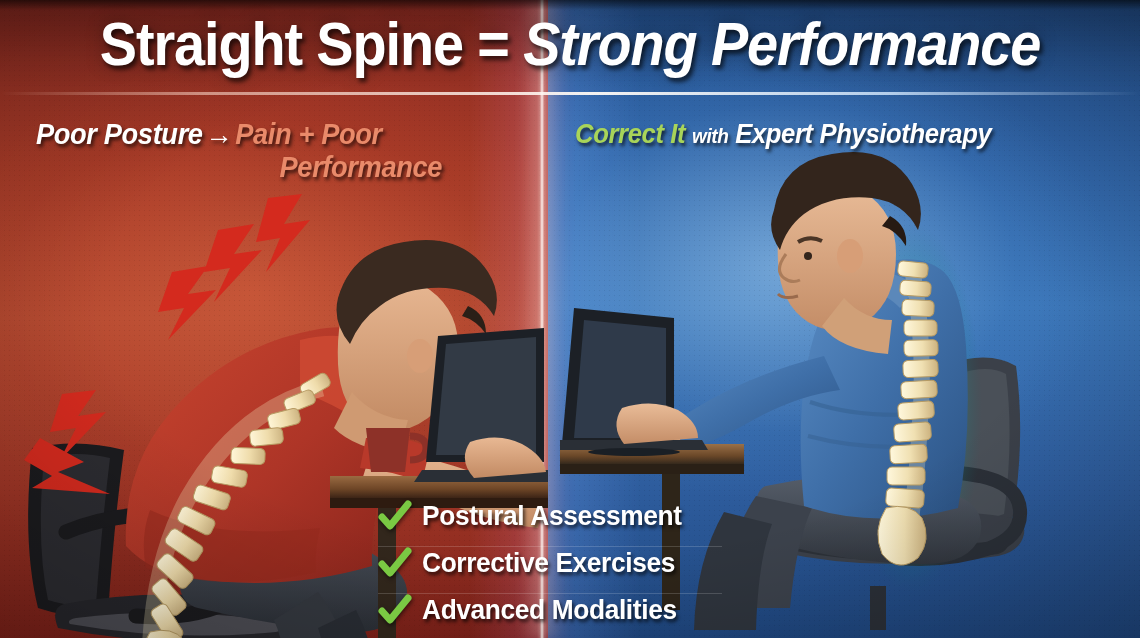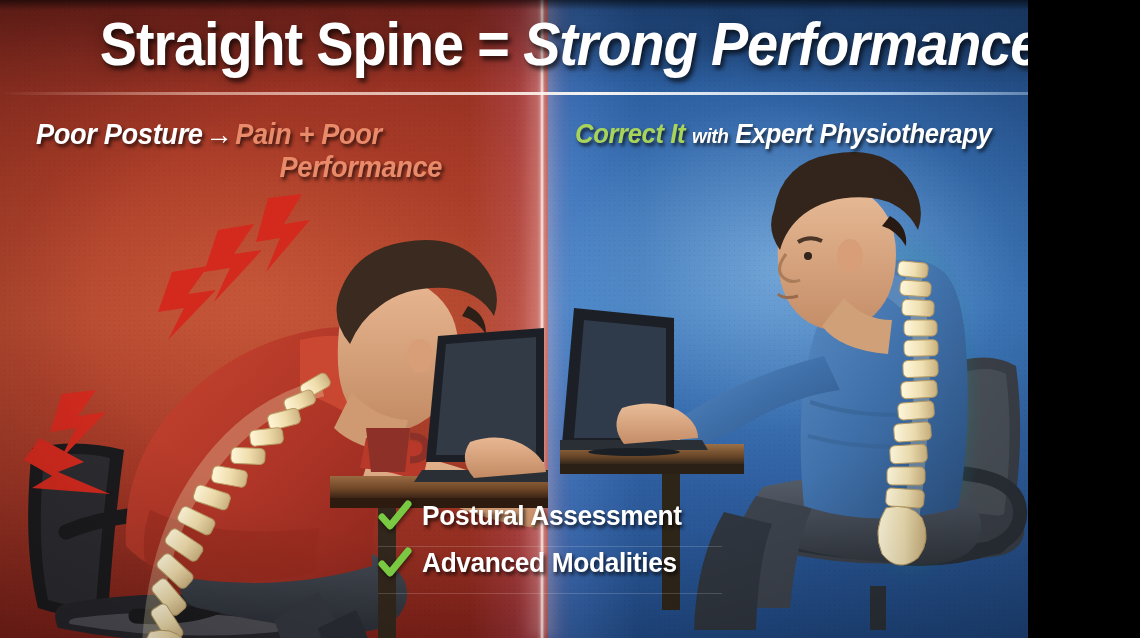--- a/index.html
+++ b/index.html
@@ -4,21 +4,21 @@
 <title>Straight Spine = Strong Performance</title>
 <style>
   * { margin:0; padding:0; box-sizing:border-box; }
   html,body{ background:#000; }
   body{
     font-family:"Liberation Sans", sans-serif;
     width:1140px; height:638px; overflow:hidden;
   }
 
   #poster{
-    position:relative; width:1028px; height:638px; overflow:hidden;
+    position:relative; width:1140px; height:638px; overflow:hidden;
     background:#2a5899;
   }
 
   
   .bg-left{
     position:absolute; left:0; top:0; width:548px; height:638px;
     background:
       radial-gradient(ellipse 440px 300px at 46% 46%, rgba(214,96,62,.58) 0%, rgba(180,62,40,.18) 58%, rgba(0,0,0,0) 78%),
       linear-gradient(180deg,#8d2a21 0%, #a53a27 26%, #b24a31 50%, #a03626 76%, #7e2119 100%);
   }
@@ -438,20 +438,28 @@
 
     <div class="check-row">
       <span class="check-mark">
         <svg width="34" height="34" viewBox="0 0 34 34">
           <path d="M4 17 L12 26 L30 4" fill="none" stroke="#7ac943" stroke-width="7" stroke-linecap="round" stroke-linejoin="round"></path>
         </svg>
       </span>
       <span class="check-label">Postural Assessment</span>
     </div>
 
+    <div class="check-row">
+      <span class="check-mark">
+        <svg width="34" height="34" viewBox="0 0 34 34">
+          <path d="M4 17 L12 26 L30 4" fill="none" stroke="#7ac943" stroke-width="7" stroke-linecap="round" stroke-linejoin="round"></path>
+        </svg>
+      </span>
+      <span class="check-label">Corrective Exercises</span>
+    </div>
 
     <div class="check-row">
       <span class="check-mark">
         <svg width="34" height="34" viewBox="0 0 34 34">
           <path d="M4 17 L12 26 L30 4" fill="none" stroke="#7ac943" stroke-width="7" stroke-linecap="round" stroke-linejoin="round"></path>
         </svg>
       </span>
       <span class="check-label">Advanced Modalities</span>
     </div>
 

